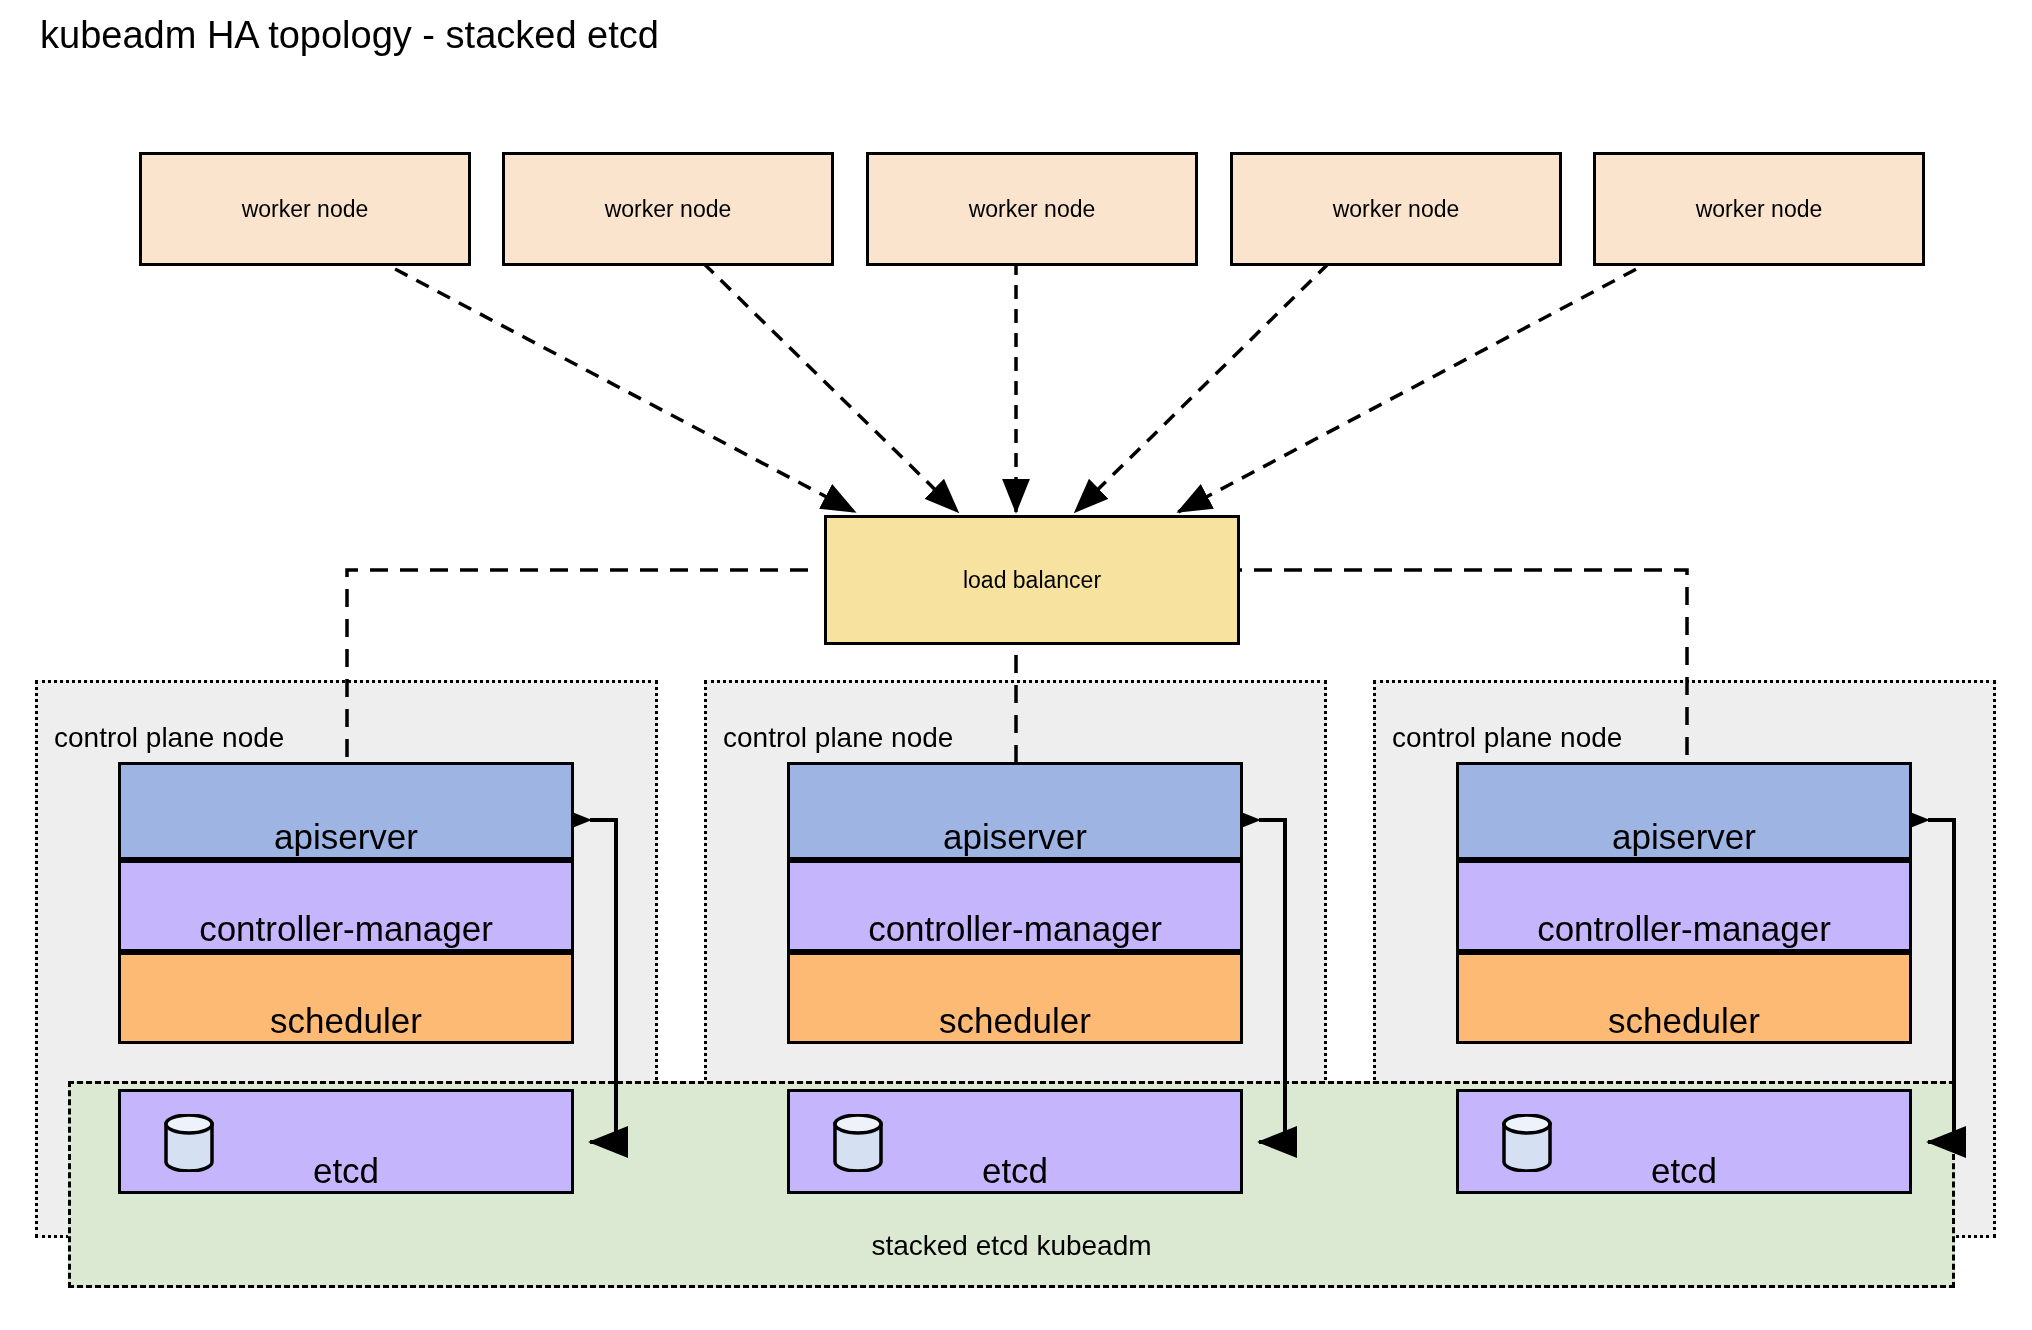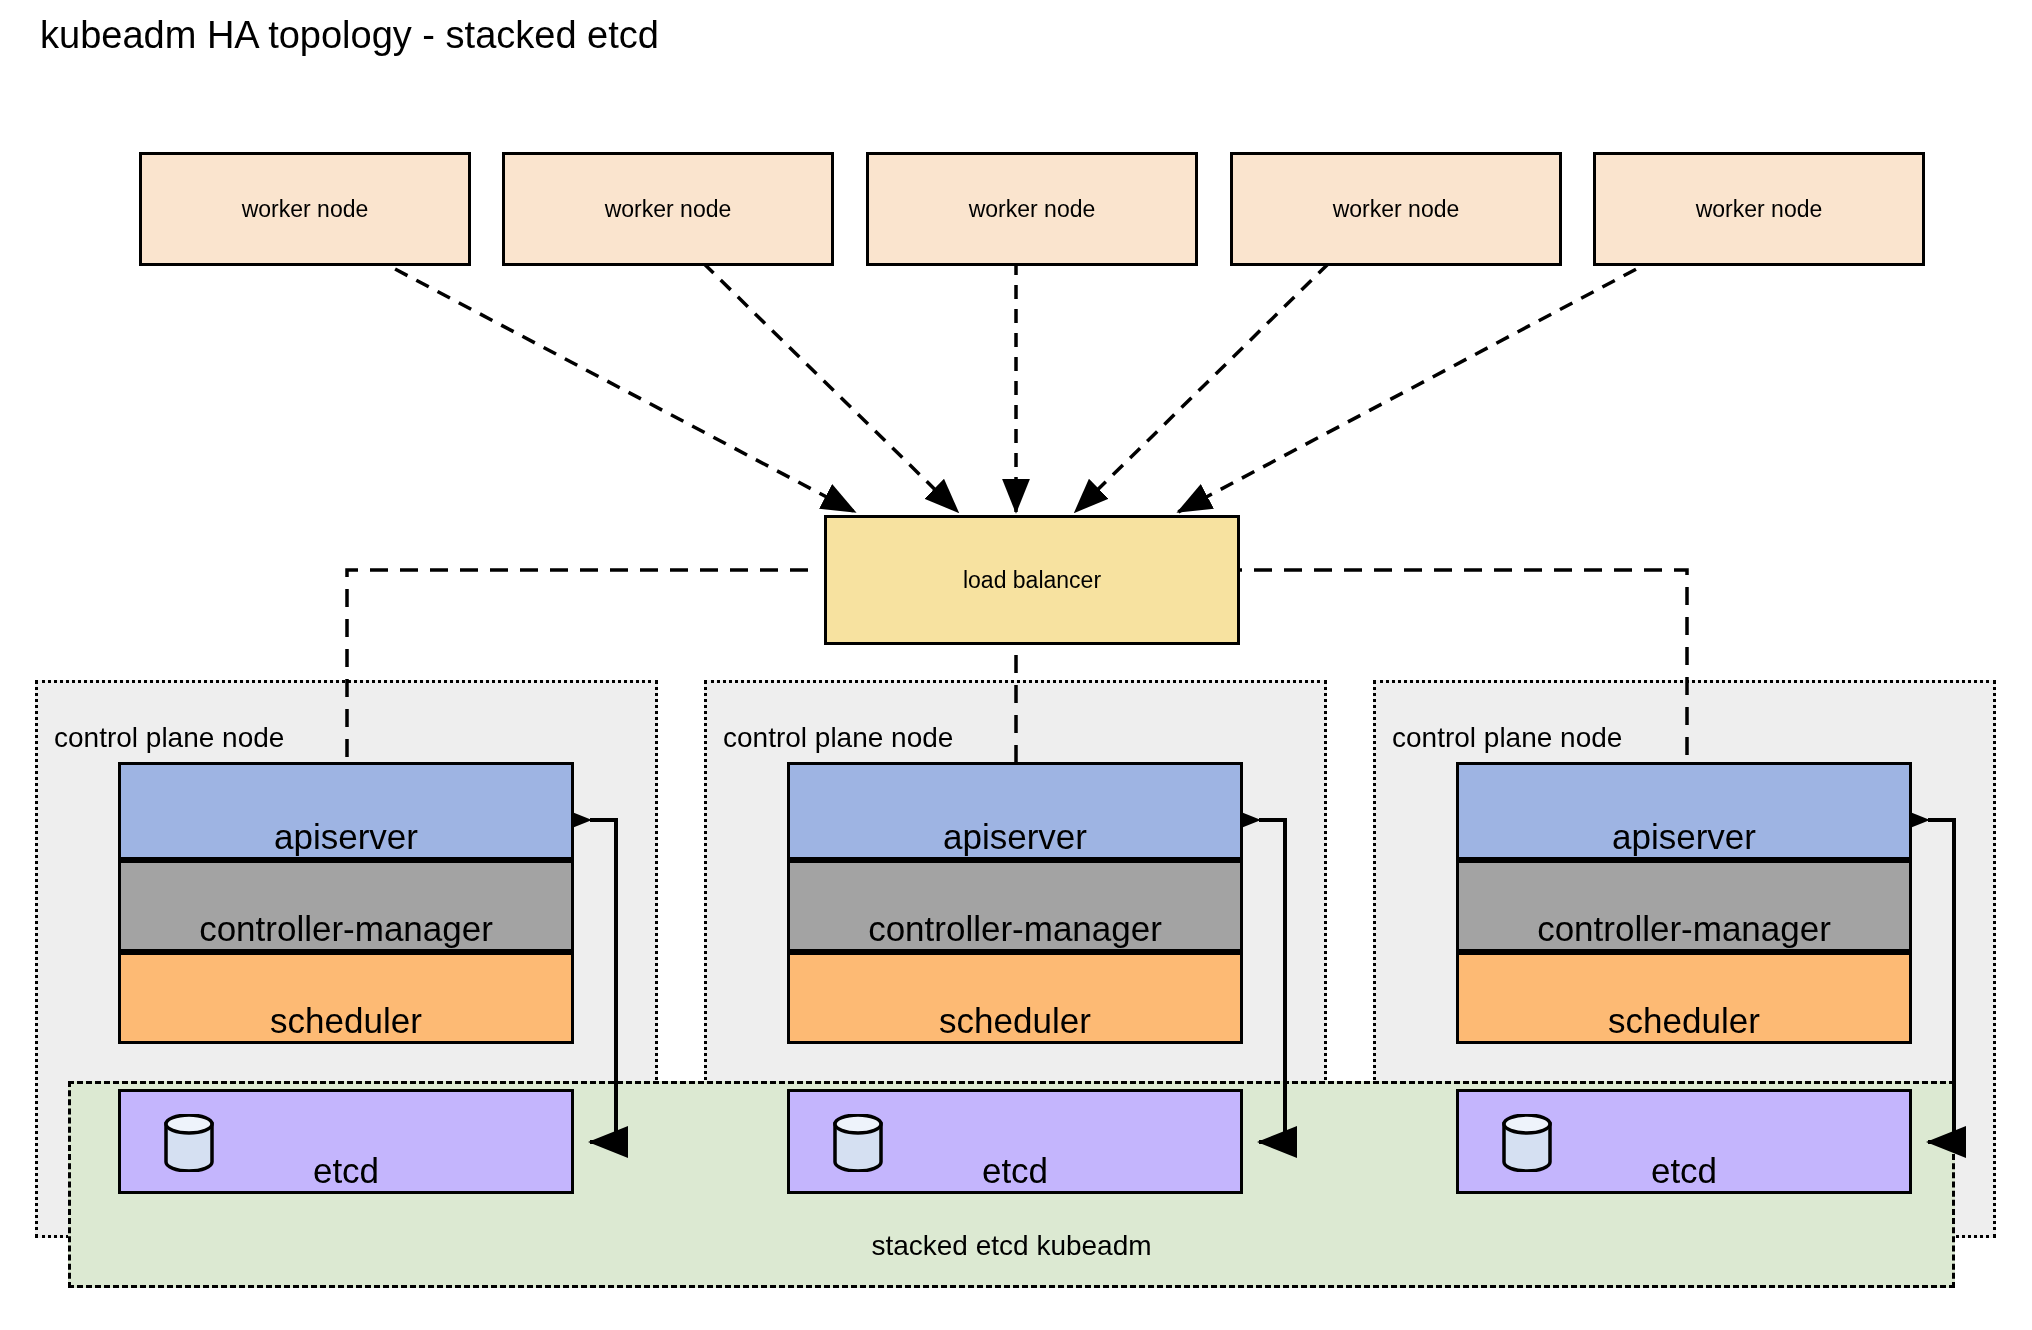--- a/index.html
+++ b/index.html
@@ -85,21 +85,21 @@
     border: 3px solid #000000;
     display: flex;
     align-items: flex-end;
     justify-content: center;
     font-size: 35px;
     line-height: 40px;
     white-space: nowrap;
     position: absolute;
   }
   .comp-apiserver   { background: #9eb4e3; }
-  .comp-controller  { background: #a3a3a3; }
+  .comp-controller  { background: #c4b5fd; }
   .comp-scheduler   { background: #fdba74; }
   .comp-etcd {
     background: #c4b5fd;
     border-top-width: 3px;
   }
 
   
   .db-icon {
     position: absolute;
     left: 42px;

